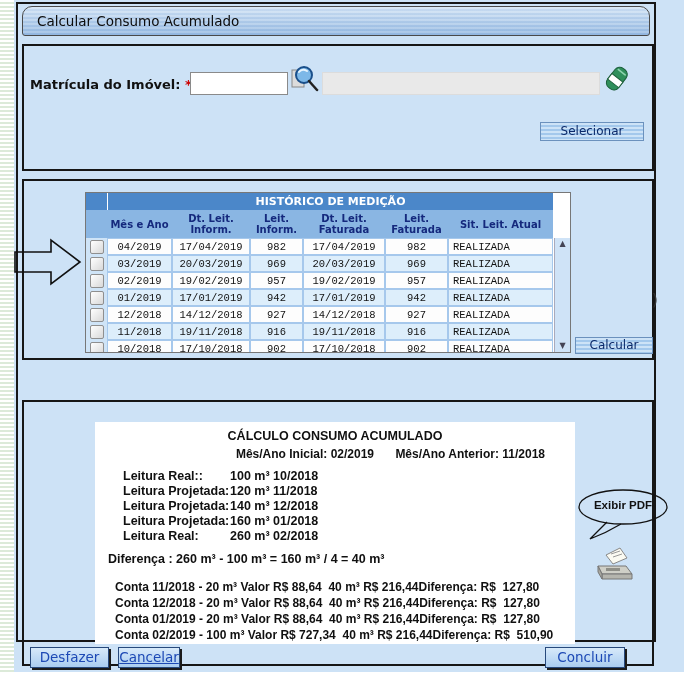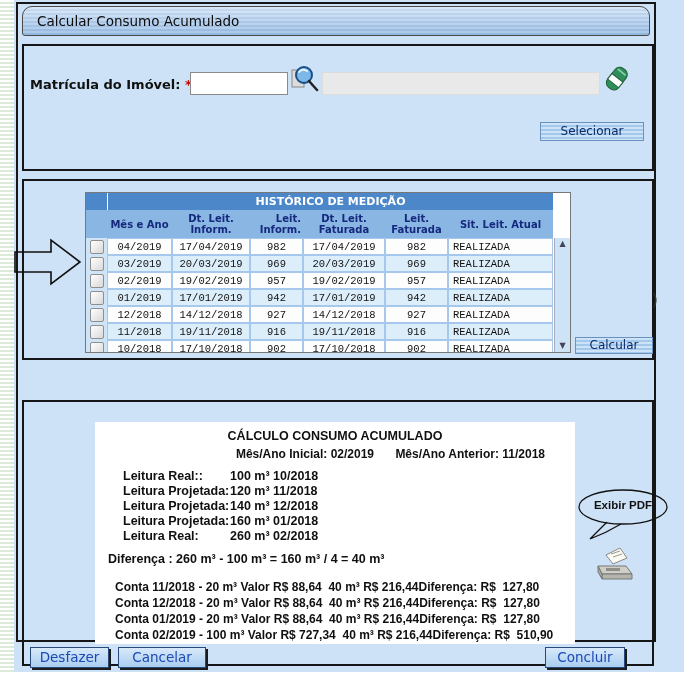--- a/index.html
+++ b/index.html
@@ -38,21 +38,21 @@
   .big-arrow{position:absolute;left:-11px;top:57px;width:70px;height:48px;}
   .table-box{position:absolute;left:61px;top:11px;width:486px;height:161px;background:#fff;
              border:1px solid #777;box-sizing:border-box;overflow:hidden;}
   .tbl-title-row{display:flex;height:17px;margin-right:17px;}
   .tbl-title-cb{width:21px;background:#4b87c9;border-right:1px solid #fff;}
   .tbl-title{flex:1;background:#4b87c9;color:#fff;font-weight:bold;font-size:11px;
              text-align:center;line-height:17px;}
   .tbl-header{display:flex;margin-right:17px;background:#8ab6e3;height:28px;color:#15297d;
               font-weight:bold;font-size:10px;text-align:center;}
   .hc{display:flex;align-items:center;justify-content:center;box-sizing:border-box;padding:0 2px;}
-  .w0{width:21px;}.w1{width:65px;}.w2{width:78px;}.w3{width:53px;text-align:right;}.w4{width:82px;}.w5{width:63px;}.w6{flex:1;}
+  .w0{width:21px;}.w1{width:65px;}.w2{width:78px;}.w3{width:53px;}.w4{width:82px;}.w5{width:63px;}.w6{flex:1;}
   .trow{display:flex;height:17px;margin-right:17px;background:#fdfdfd;}
   .trow.alt{background:#d8eafb;}
   .tc{box-sizing:border-box;border:1px solid #a6c8ec;font-size:10.5px;
       font-family:"Liberation Mono","DejaVu Sans Mono",monospace;
       display:flex;align-items:center;justify-content:center;background:inherit;}
   .trow.alt .tc{background:#ddeefb;}
   .cbcell{background:#cfe4f7 !important;border:none;}
   .cb{width:12px;height:12px;background:linear-gradient(135deg,#ffffff,#d8d8d8);
       border:1px solid #8f8f8f;border-radius:2px;cursor:pointer;}
   .sit{justify-content:flex-start;padding-left:4px;}
@@ -80,21 +80,21 @@
   .callout{position:absolute;left:553px;top:86px;width:100px;height:60px;}
   .callout-text{position:absolute;left:0;top:11px;width:92px;text-align:center;
                 font-size:11.5px;font-weight:bold;font-family:"Liberation Sans",sans-serif;}
   .printer{position:absolute;left:569px;top:143px;width:42px;height:40px;cursor:pointer;}
 
   
   .footer-btn{position:absolute;background:linear-gradient(#d7e9fa,#aacdf0);
               border:1px solid #27497c;box-shadow:2px 2px 0 #1b1b1b;color:#1d49b5;
               font-size:13.5px;text-align:center;line-height:19px;box-sizing:border-box;cursor:pointer;}
   .btn-desfazer{left:30px;top:647px;width:79px;height:21px;}
-  .btn-cancelar{left:118px;top:647px;width:88px;height:21px;}
+  .btn-cancelar{left:118px;top:647px;width:62px;height:21px;text-decoration:underline;}
   .btn-concluir{left:545px;top:647px;width:80px;height:21px;}
 </style>
 </head>
 <body>
 
 <div class="screen">
   <div class="bg-blue"></div>
   <div class="left-stripe"></div>
   <div class="outer-frame"></div>
 

